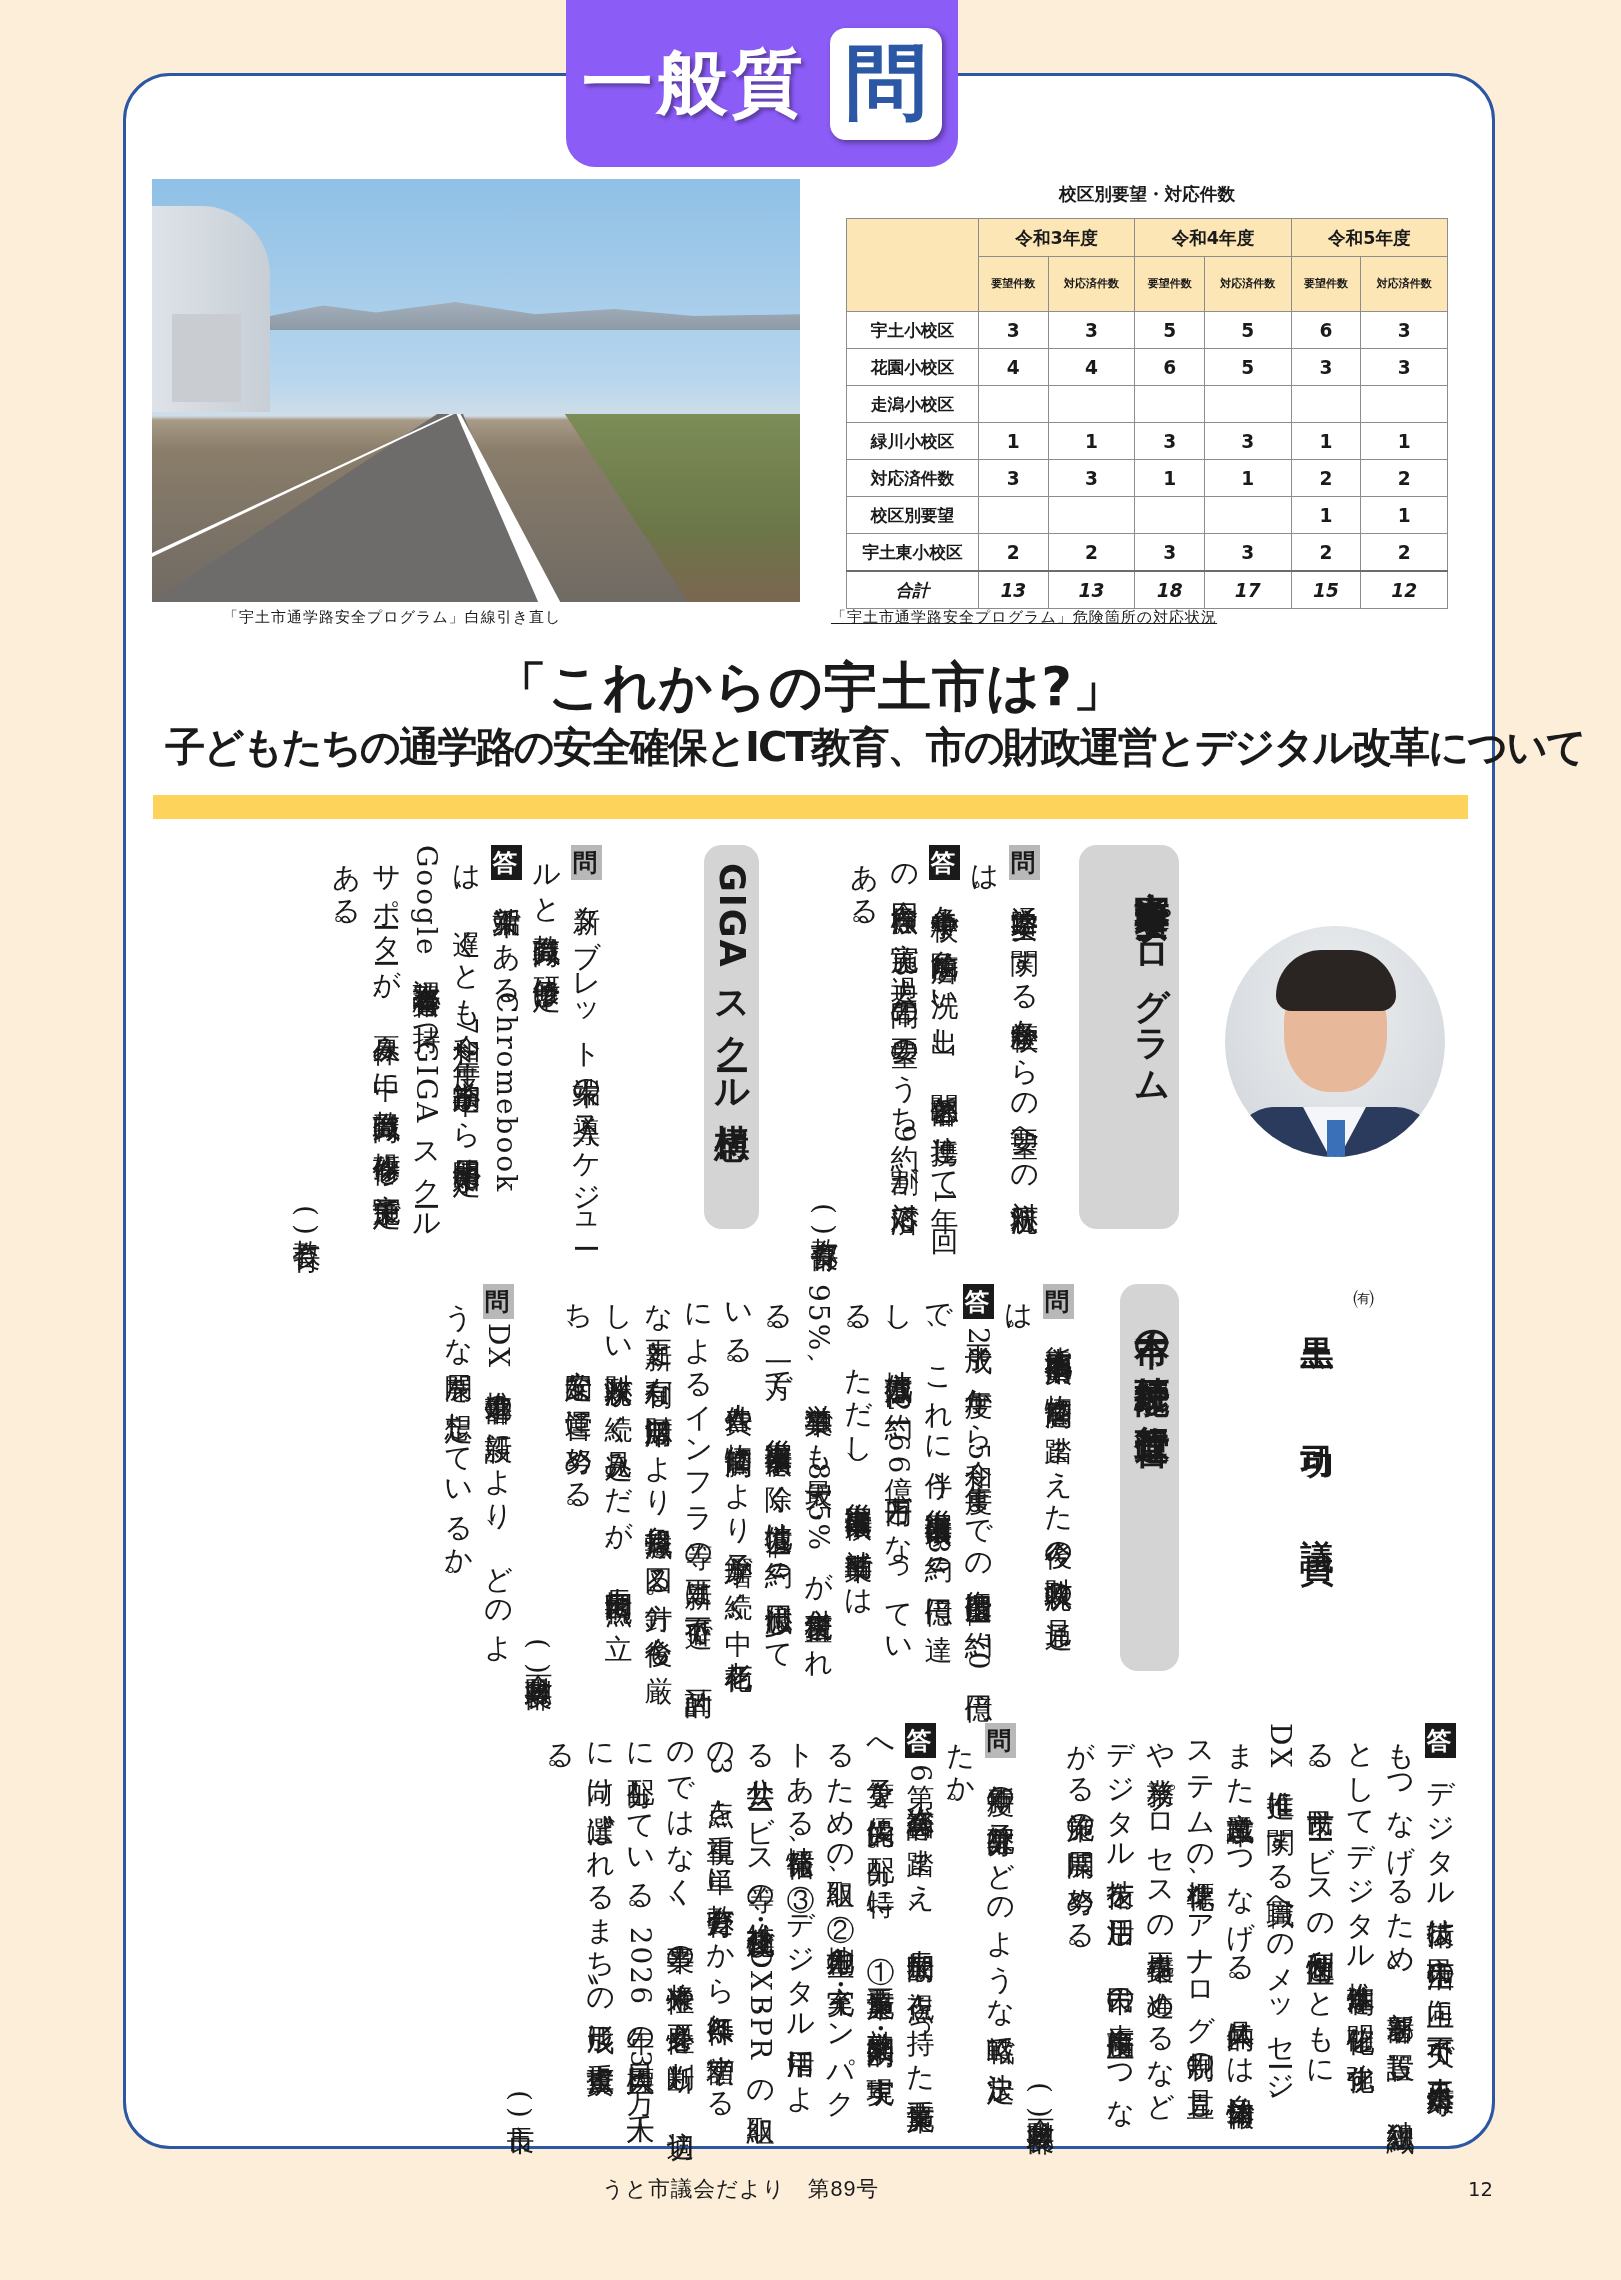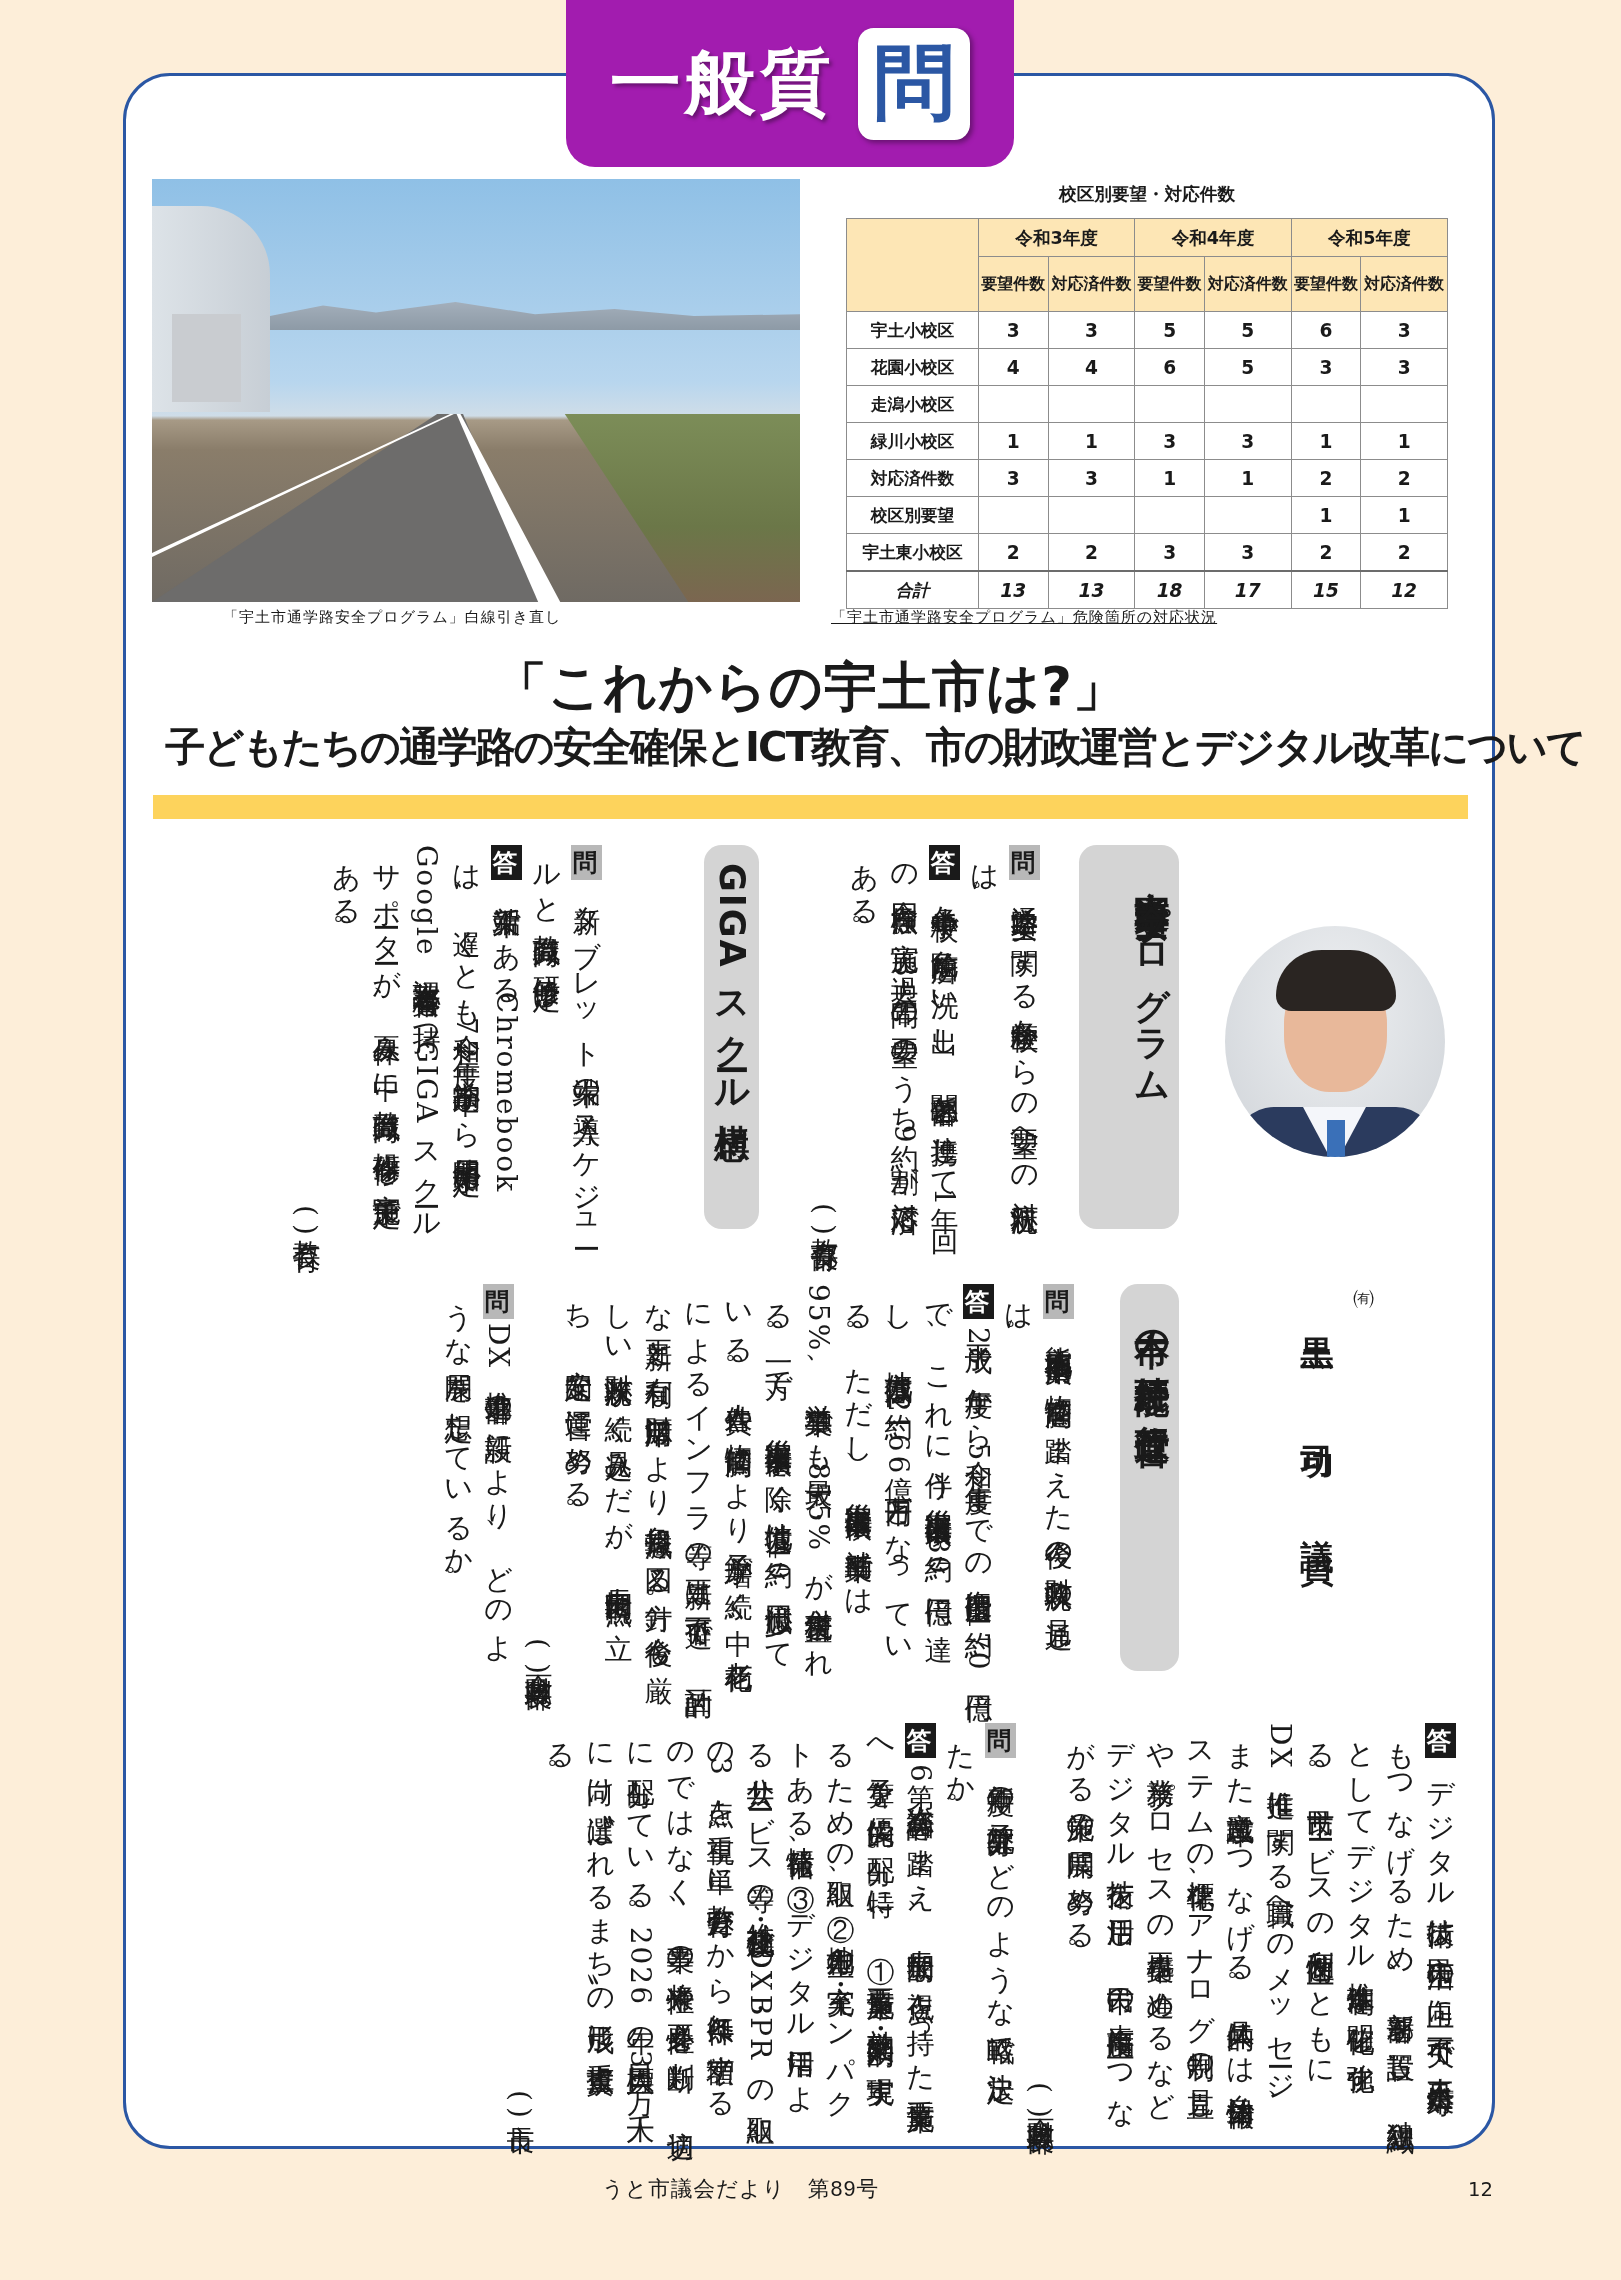--- a/index.html
+++ b/index.html
@@ -1,38 +1,38 @@
 <!DOCTYPE html>
 <html><head>
 <meta charset="utf-8">
 <style>
   html,body{margin:0;padding:0;}
   body{width:1621px;height:2281px;background:#fdeed9;position:relative;overflow:hidden;font-family:"DejaVu Serif","Liberation Serif",serif;color:#1a1a1a;}
   .frame{position:absolute;left:123px;top:73px;width:1372px;height:2076px;background:#fff;border:3.9px solid #2b57a4;border-radius:47px;box-sizing:border-box;}
-  .tab{position:absolute;left:566px;top:0;width:448px;height:167px;background:#a21caf;border-radius:0 0 29px 29px;display:flex;align-items:center;justify-content:center;gap:23.5px;}
+  .tab{position:absolute;left:566px;top:0;width:392px;height:167px;background:#8b5cf6;border-radius:0 0 29px 29px;display:flex;align-items:center;justify-content:center;gap:23.5px;}
   .tab-text{color:#fff;font-family:"DejaVu Sans","Liberation Sans",sans-serif;font-size:71px;font-weight:bold;letter-spacing:3.9px;text-shadow:2.9px 2.9px 3.9px rgba(0,0,0,.35);}
   .tab-box{width:112px;height:112px;background:#fff;border-radius:15.7px;display:flex;align-items:center;justify-content:center;color:#2b57a4;font-family:"DejaVu Sans","Liberation Sans",sans-serif;font-size:82px;font-weight:bold;box-shadow:2.9px 2.9px 4.9px rgba(0,0,0,.35);}
 
   .photo{position:absolute;left:152px;top:179px;width:648px;height:423px;overflow:hidden;
     background:linear-gradient(180deg,#8fc0e6 0%,#b8d6ee 48%,#cfdde8 56%,#a79a86 57%,#8a7d6a 64%,#6f6a63 100%);}
   .photo .road{position:absolute;left:0;top:235px;width:648px;height:188px;background:#6d6c6b;clip-path:polygon(0 100%,60% 100%,48% 0,44% 0);}
   .photo .field{position:absolute;right:0;top:235px;width:294px;height:188px;background:linear-gradient(180deg,#7c8d58,#6b7748 60%,#7b6650);clip-path:polygon(20% 0,100% 0,100% 100%,62% 100%);}
   .photo .line1{position:absolute;left:0;top:235px;width:648px;height:188px;clip-path:polygon(0 74%,46% 0,46.6% 0,0 76%);background:#fff;}
   .photo .line2{position:absolute;left:0;top:235px;width:648px;height:188px;clip-path:polygon(47% 0,47.6% 0,63% 100%,59.6% 100%);background:#fff;}
   .photo .greenhouse{position:absolute;left:0;top:27.4px;width:118px;height:206px;background:linear-gradient(90deg,#dde3e8,#c7ced5);border-radius:0 69px 0 0;}
   .photo .tank{position:absolute;left:19.6px;top:135px;width:69px;height:88px;background:#c9ccd0;}
   .photo .hills{position:absolute;left:118px;top:116px;width:530px;height:35px;background:linear-gradient(180deg,#a9b4c0,#8d9aa6);clip-path:polygon(0 60%,10% 30%,20% 50%,35% 20%,50% 55%,65% 40%,80% 60%,100% 55%,100% 100%,0 100%);}
   .caption{position:absolute;font-family:"DejaVu Sans","Liberation Sans",sans-serif;font-size:15px;letter-spacing:1px;white-space:nowrap;}
 
   .tbl-title{position:absolute;left:843px;top:182px;width:608px;text-align:center;font-family:"DejaVu Sans","Liberation Sans",sans-serif;font-weight:bold;font-size:17.6px;}
   table.req{position:absolute;left:846px;top:218px;width:602px;border-collapse:collapse;font-family:"DejaVu Sans","Liberation Sans",sans-serif;}
   table.req td,table.req th{border:1.5px solid #8c8c8c;text-align:center;padding:0;}
   table.req th{background:#fde6b5;font-weight:bold;}
   table.req .yr{height:37px;font-size:17.6px;}
-  table.req .sub{height:54px;font-size:16px;line-height:17.6px;}
+  table.req .sub{height:54px;font-size:11px;line-height:17.6px;}
   table.req td{height:36px;font-size:18.6px;font-weight:bold;}
   table.req td.rowname{font-size:16.7px;}
   table.req tr.total td{border-top:2.9px solid #6c6c6c;font-style:italic;}
 
   .headline1{position:absolute;left:0;width:1621px;top:652px;text-align:center;font-family:"DejaVu Sans","Liberation Sans",sans-serif;font-weight:bold;font-size:53px;letter-spacing:1px;}
   .headline2{position:absolute;left:152px;width:1318px;top:720px;text-align:center;font-family:"DejaVu Sans","Liberation Sans",sans-serif;font-weight:bold;font-size:41px;letter-spacing:-2px;white-space:nowrap;transform:scaleX(.98);}
   .yellow-bar{position:absolute;left:153px;top:795px;width:1315px;height:23.5px;background:#fdd35c;}
 
   .vblock{position:absolute;writing-mode:vertical-rl;font-size:28px;line-height:40px;letter-spacing:2px;}
   .vhead{position:absolute;writing-mode:vertical-rl;background:#d4d4d4;border-radius:17.6px;font-family:"DejaVu Sans","Liberation Sans",sans-serif;font-weight:bold;font-size:35px;line-height:43px;padding:17.6px 5.9px;letter-spacing:2px;box-sizing:border-box;}

